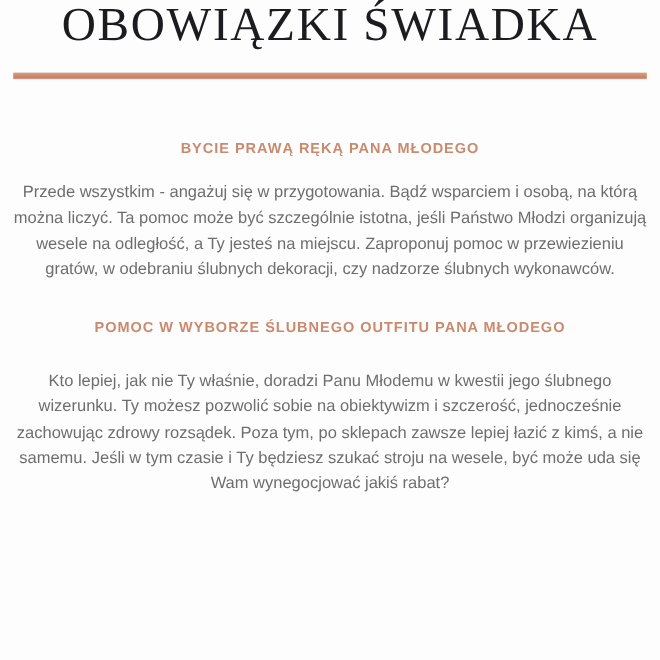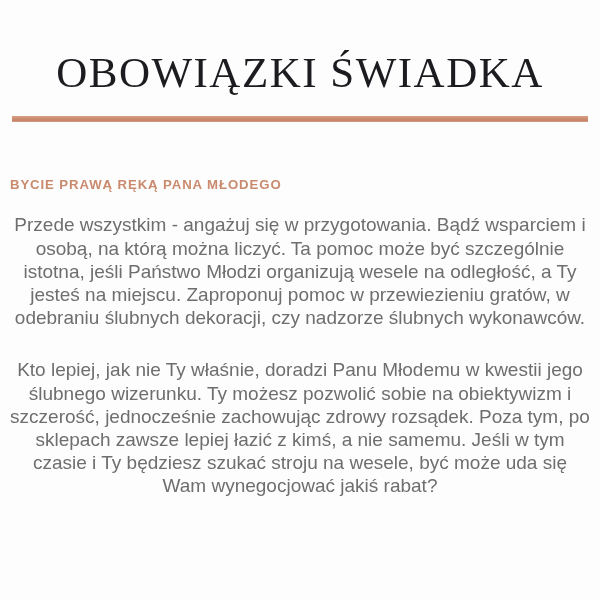--- a/index.html
+++ b/index.html
@@ -18,21 +18,20 @@
   .page {
     position: relative;
     width: 600px;
     height: 600px;
     background: #fdfdfd;
     box-sizing: border-box;
   }
 
   
   .title-block {
-    padding-top: 50px;
   }
 
   .doc-title {
     margin: 0;
     text-align: center;
     font-family: "Liberation Serif", "DejaVu Serif", serif;
     font-weight: 400;
     font-size: 43px;
     line-height: 1.05;
     letter-spacing: 1.5px;
@@ -55,38 +54,39 @@
     padding: 0 10px;
     box-sizing: border-box;
   }
 
   .section {
     margin: 0;
   }
 
   .section-heading {
     margin: 0;
+    text-align: center;
     font-family: "Liberation Sans", sans-serif;
     font-weight: bold;
     font-size: 13.2px;
     letter-spacing: 0.9px;
     color: #c98a6e;
     line-height: 1.3;
     white-space: nowrap;
   }
 
   .section-1 .section-heading { padding-top: 54px; }
   .section-2 .section-heading { padding-top: 33px; }
 
   .body-paragraph {
     margin: 0;
     text-align: center;
     font-family: "Liberation Sans", sans-serif;
     font-weight: 400;
-    font-size: 19px;
+    font-size: 15px;
     line-height: 23.2px;
     color: #6e6e6e;
   }
 
   .section-1 .body-paragraph { margin-top: 20px; }
   .section-2 .para-1 { margin-top: 29px; }
   .section-2 .para-2 { margin-top: 25px; }
 </style>
 </head>
 <body>
@@ -99,18 +99,19 @@
   </header>
 
   <main class="content">
 
     <section class="section section-1">
       <h2 class="section-heading">BYCIE PRAWĄ RĘKĄ PANA MŁODEGO</h2>
       <p class="body-paragraph para-1">Przede wszystkim - angażuj się w przygotowania. Bądź wsparciem i osobą, na którą można liczyć. Ta pomoc może być szczególnie istotna, jeśli Państwo Młodzi organizują wesele na odległość, a Ty jesteś na miejscu. Zaproponuj pomoc w przewiezieniu gratów, w odebraniu ślubnych dekoracji, czy nadzorze ślubnych wykonawców.</p>
     </section>
 
     <section class="section section-2">
+      <h2 class="section-heading">POMOC W WYBORZE ŚLUBNEGO OUTFITU PANA MŁODEGO</h2>
       <p class="body-paragraph para-1">Kto lepiej, jak nie Ty właśnie, doradzi Panu Młodemu w kwestii jego ślubnego wizerunku. Ty możesz pozwolić sobie na obiektywizm i szczerość, jednocześnie zachowując zdrowy rozsądek. Poza tym, po sklepach zawsze lepiej łazić z kimś, a nie samemu. Jeśli w tym czasie i Ty będziesz szukać stroju na wesele, być może uda się Wam wynegocjować jakiś rabat?</p>
     </section>
 
   </main>
 
 </div>
 
 </body></html>

